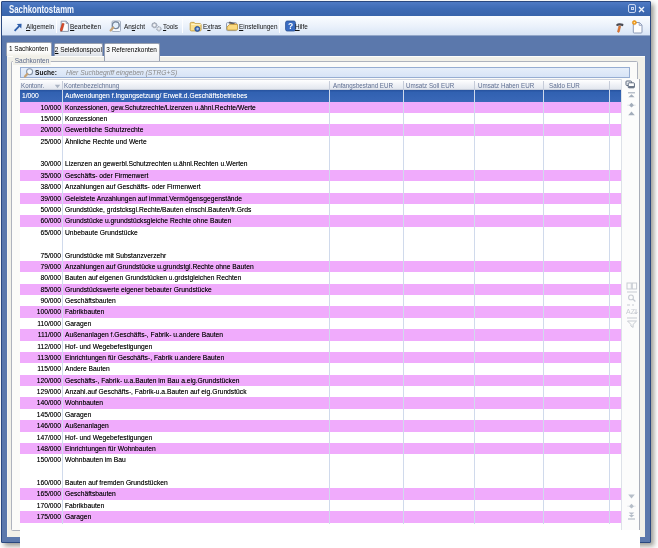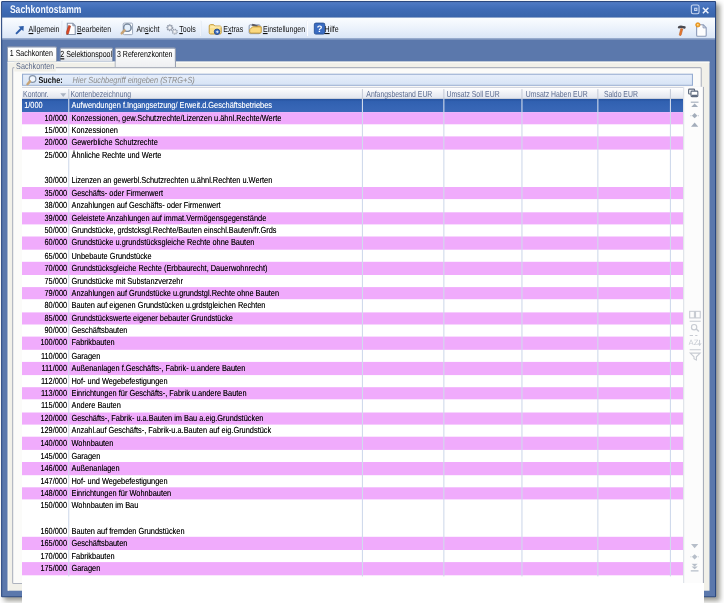--- a/index.html
+++ b/index.html
@@ -214,24 +214,20 @@
           <span class="nm">Grundstücke, grdstcksgl.Rechte/Bauten einschl.Bauten/fr.Grds</span>
         </div>
 <div class="r a" style="top:136.08px">
           <span class="nR">60/000</span>
           <span class="nm">Grundstücke u.grundstücksgleiche Rechte ohne Bauten</span>
         </div>
 <div class="r" style="top:147.46px">
           <span class="nR">65/000</span>
           <span class="nm">Unbebaute Grundstücke</span>
         </div>
-<div class="r a" style="top:158.84px">
-          <span class="nR">70/000</span>
-          <span class="nm">Grundstücksgleiche Rechte (Erbbaurecht, Dauerwohnrecht)</span>
-        </div>
 <div class="r" style="top:170.22px">
           <span class="nR">75/000</span>
           <span class="nm">Grundstücke mit Substanzverzehr</span>
         </div>
 <div class="r a" style="top:181.60px">
           <span class="nR">79/000</span>
           <span class="nm">Anzahlungen auf Grundstücke u.grundstgl.Rechte ohne Bauten</span>
         </div>
 <div class="r" style="top:192.98px">
           <span class="nR">80/000</span>

